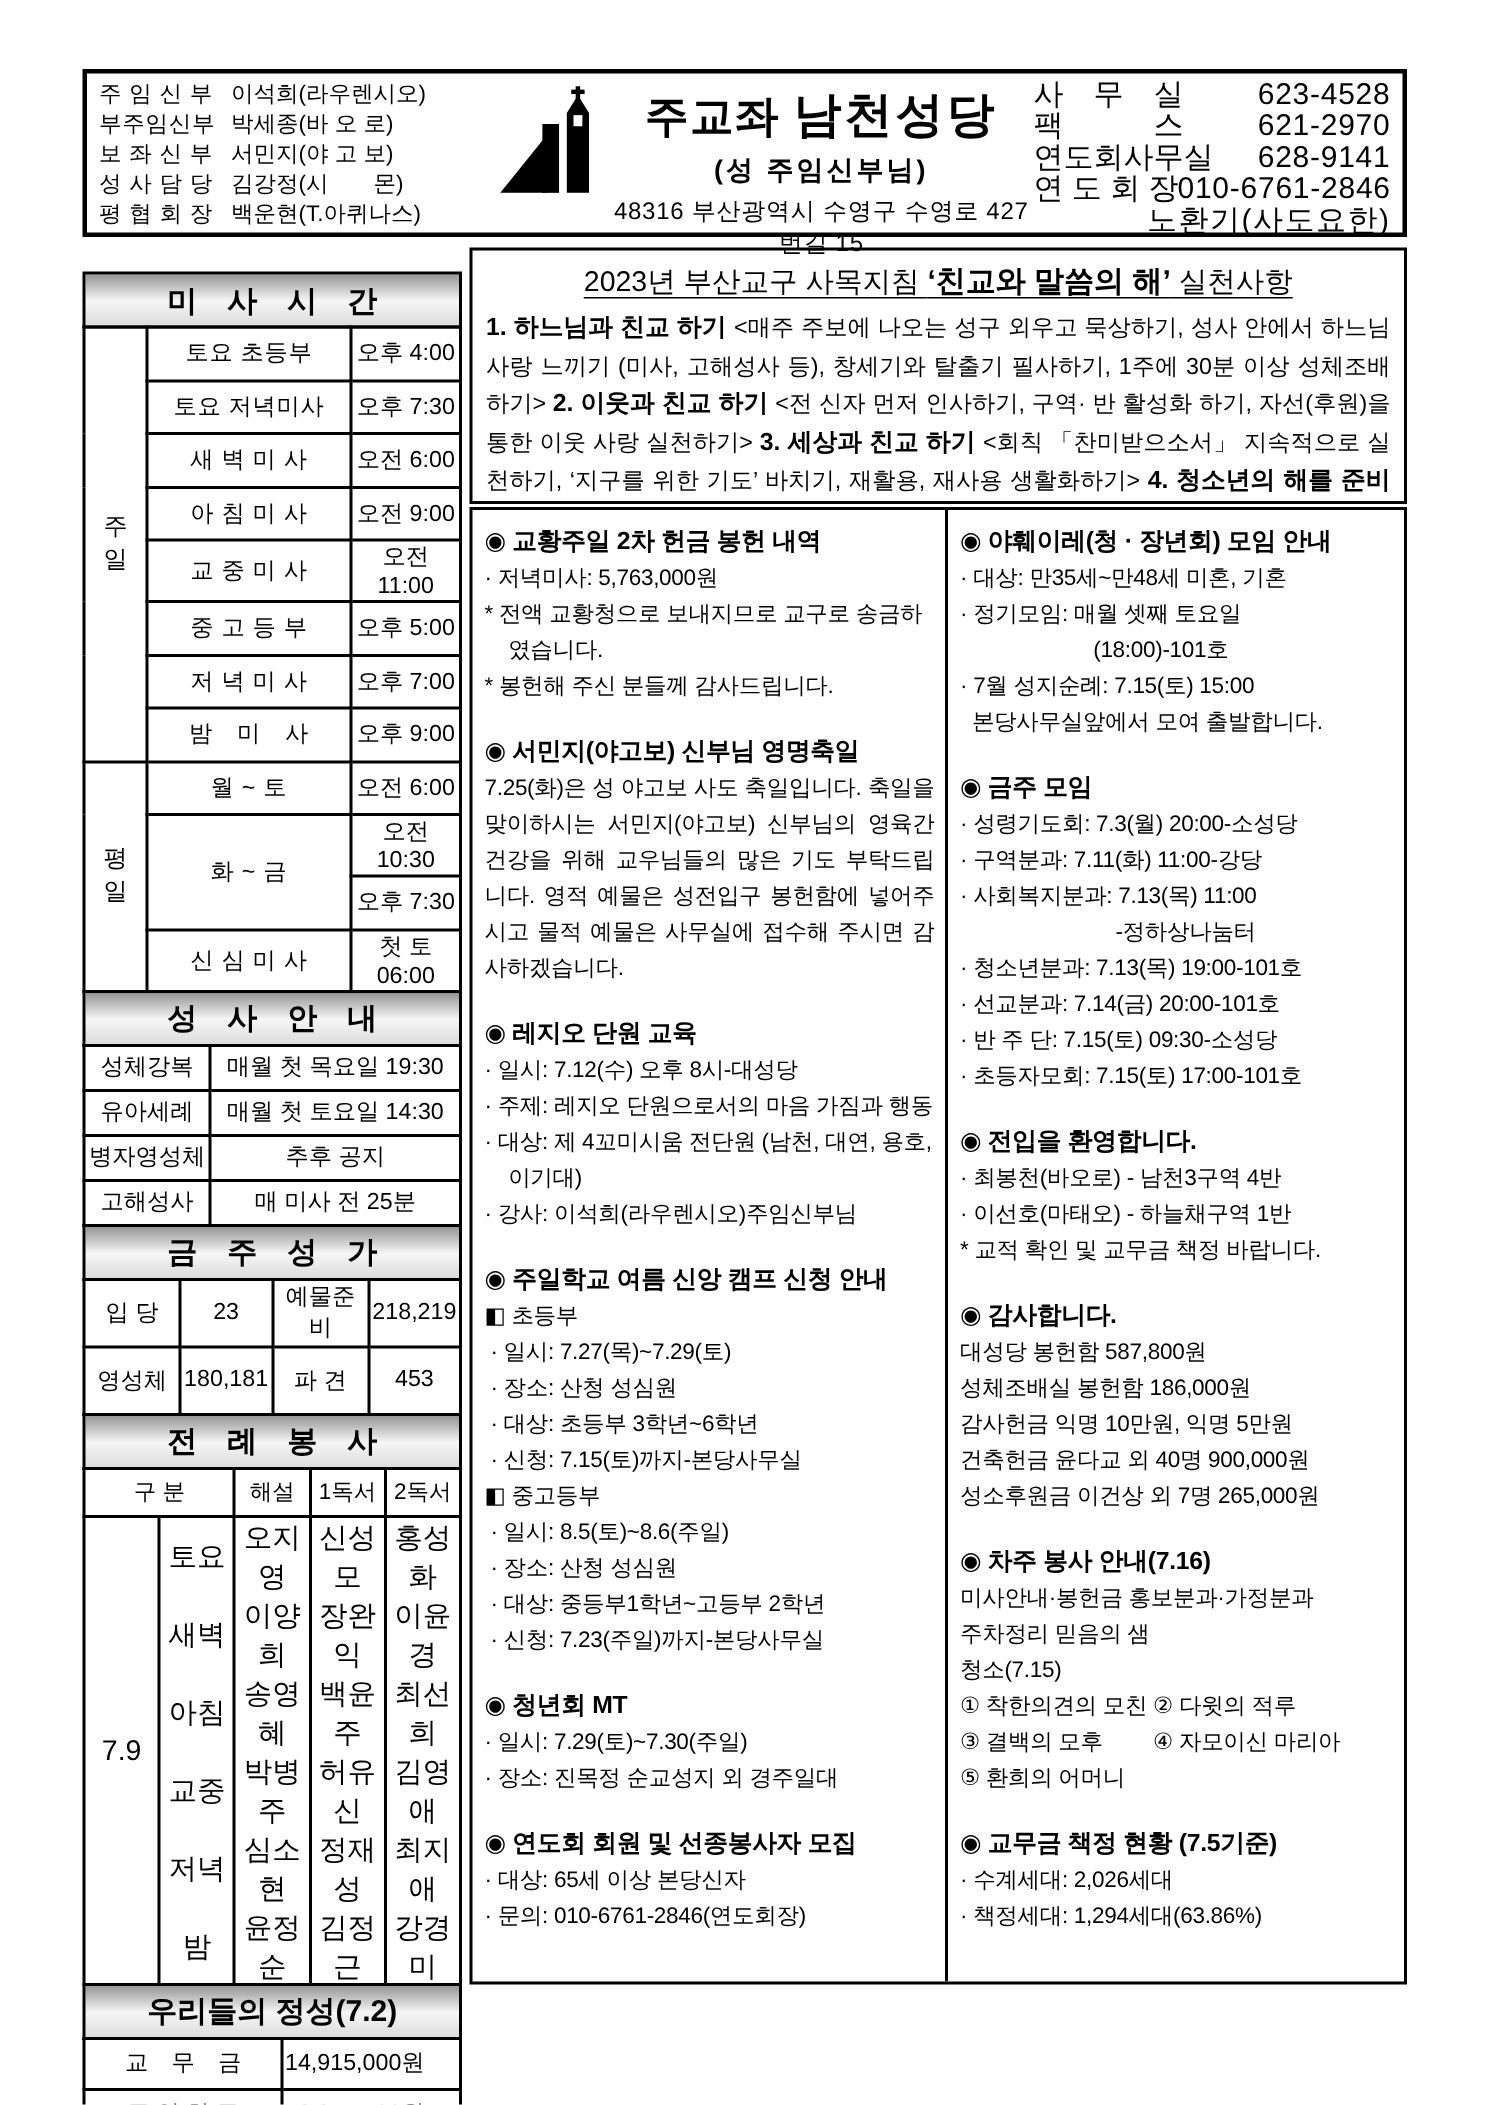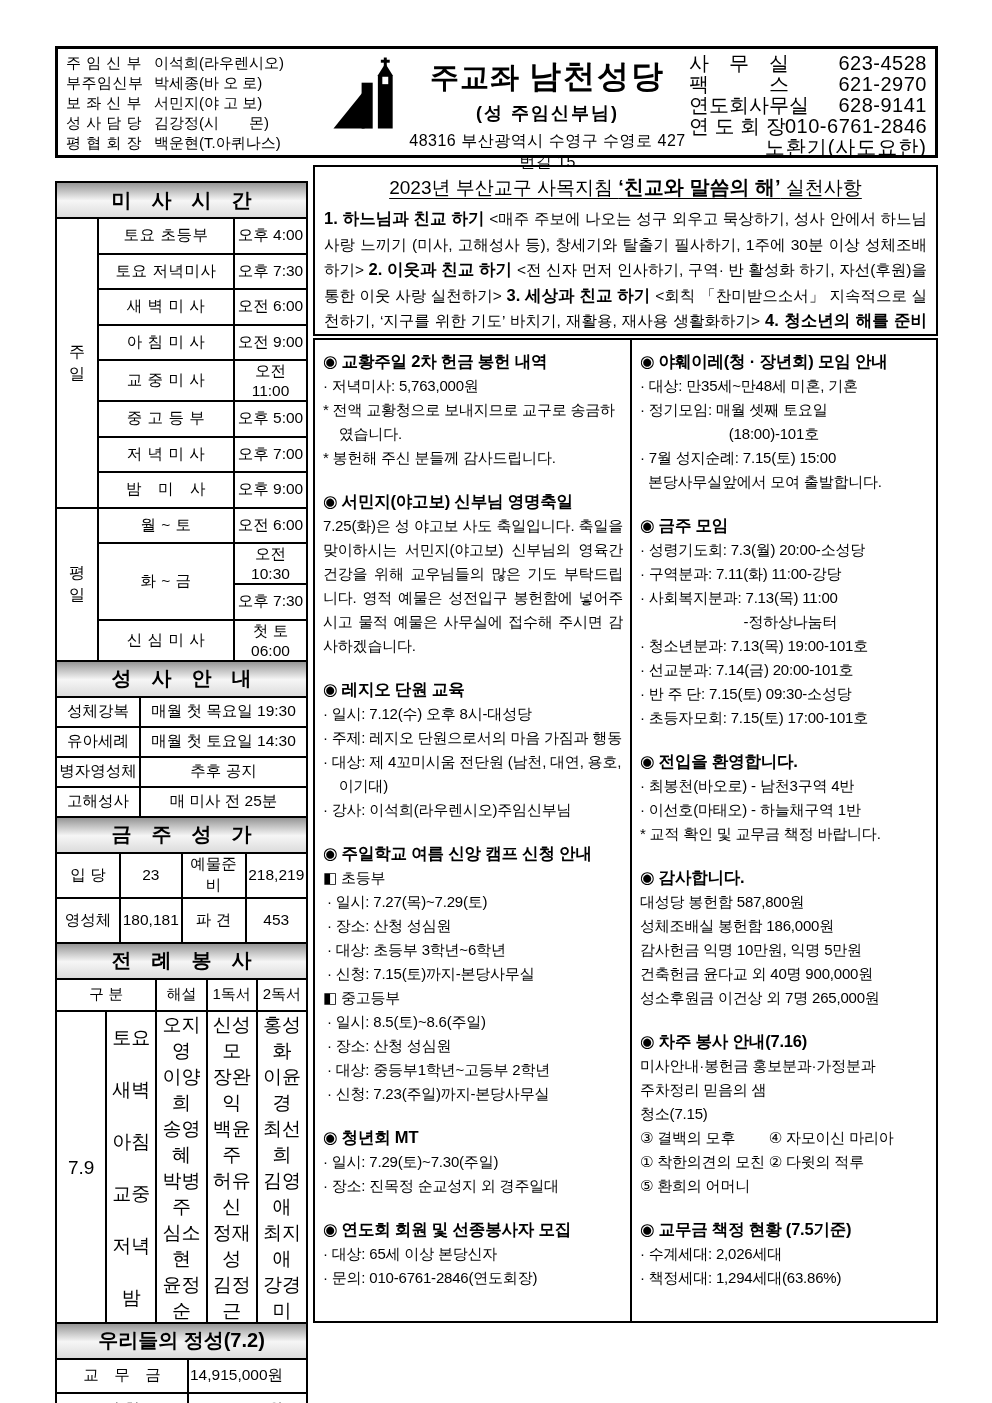--- a/index.html
+++ b/index.html
@@ -488,22 +488,22 @@
               </div>
           </div>
 
           <div class="section">
             <div class="sec-title">◉ 차주 봉사 안내(7.16)</div>
             <div class="sec-lines">
 
             <div class="line"><span class="lead">미사안내·봉헌금</span><span> 홍보분과·가정분과</span></div>
                 <div class="line"><span class="lead">주차정리</span><span> 믿음의 샘</span></div>
                 <div class="line"><span class="lead">청소(7.15)</span><span></span></div>
+                <div class="line"><span class="lead"></span><span>① 착한의견의 모친 ② 다윗의 적루</span></div>
                 <div class="line"><span class="lead"></span><span>③ 결백의 모후　　 ④ 자모이신 마리아</span></div>
-                <div class="line"><span class="lead"></span><span>① 착한의견의 모친 ② 다윗의 적루</span></div>
                 <div class="line"><span class="lead"></span><span>⑤ 환희의 어머니</span></div>
               </div>
           </div>
 
           <div class="section">
             <div class="sec-title">◉ 교무금 책정 현황 (7.5기준)</div>
             <div class="sec-lines">
 
             <div class="line"><span class="lead"></span><span>· 수계세대: 2,026세대</span></div>
                 <div class="line"><span class="lead"></span><span>· 책정세대: 1,294세대(63.86%)</span></div>

